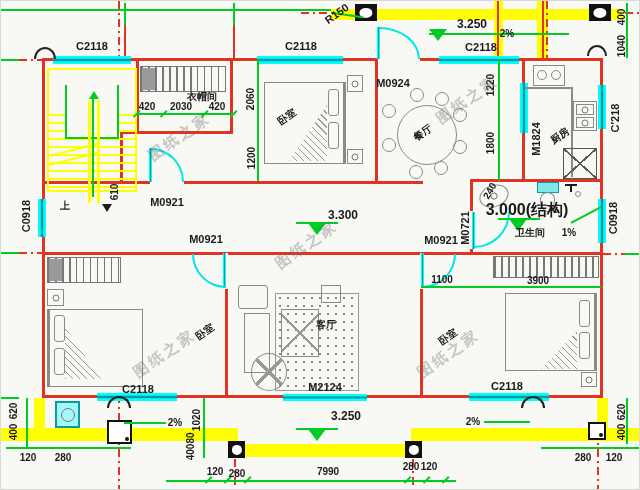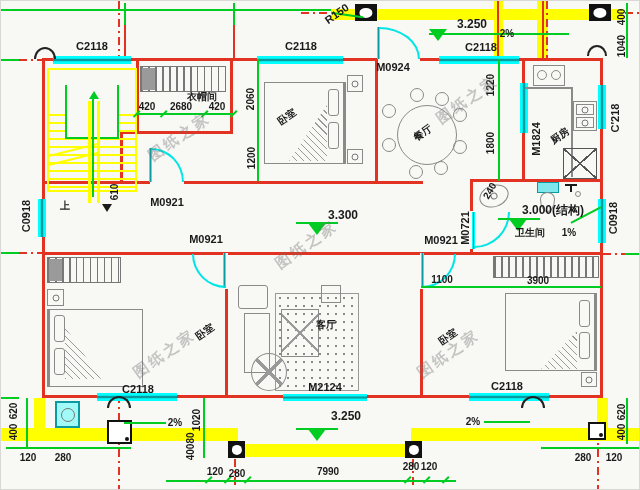--- a/index.html
+++ b/index.html
@@ -264,47 +264,47 @@
   <div class="lb" style="left:300px;top:45px">C2118</div>
   <div class="lb" style="left:480px;top:46px">C2118</div>
   <div class="lb" style="left:137px;top:388px">C2118</div>
   <div class="lb" style="left:506px;top:385px">C2118</div>
   <div class="lb r90" style="left:25px;top:215px">C0918</div>
   <div class="lb r90" style="left:612px;top:217px">C0918</div>
   <div class="lb r90" style="left:614px;top:117px">C′218</div>
   <div class="lb" style="left:166px;top:201px">M0921</div>
   <div class="lb" style="left:205px;top:238px">M0921</div>
   <div class="lb" style="left:440px;top:239px">M0921</div>
-  <div class="lb" style="left:392px;top:66px">M0924</div>
+  <div class="lb" style="left:392px;top:82px">M0924</div>
   <div class="lb r90" style="left:535px;top:138px">M1824</div>
   <div class="lb r90" style="left:464px;top:227px">M0721</div>
   <div class="lb" style="left:324px;top:386px">M2124</div>
   <div class="lb r35" style="left:336px;top:13px">R150</div>
 
   <div class="lb" style="left:471px;top:23px;font-size:12px">3.250</div>
   <div class="lb" style="left:342px;top:214px;font-size:12px">3.300</div>
-  <div class="lb" style="left:552px;top:209px;font-size:12px">3.000(结构)</div>
+  <div class="lb" style="left:526px;top:209px;font-size:16px">3.000(结构)</div>
   <div class="lb" style="left:345px;top:415px;font-size:12px">3.250</div>
   <div class="lb" style="left:506px;top:33px;font-size:10px">2%</div>
   <div class="lb" style="left:174px;top:422px;font-size:10px">2%</div>
   <div class="lb" style="left:472px;top:421px;font-size:10px">2%</div>
   <div class="lb" style="left:568px;top:232px;font-size:10px">1%</div>
 
   <div class="lb rm" style="left:201px;top:96px">衣帽间</div>
   <div class="lb rm r35" style="left:286px;top:116px">卧室</div>
   <div class="lb rm r35" style="left:422px;top:132px">餐厅</div>
   <div class="lb rm r35" style="left:559px;top:135px">厨房</div>
   <div class="lb rm" style="left:529px;top:232px">卫生间</div>
   <div class="lb rm" style="left:325px;top:324px">客厅</div>
   <div class="lb rm r35" style="left:204px;top:331px">卧室</div>
   <div class="lb rm r35" style="left:447px;top:336px">卧室</div>
   <div class="lb rm" style="left:64px;top:205px">上</div>
 
   <div class="lb" style="left:146px;top:106px;font-size:10px">420</div>
-  <div class="lb" style="left:180px;top:106px;font-size:10px">2680</div>
+  <div class="lb" style="left:180px;top:106px;font-size:10px">2030</div>
   <div class="lb" style="left:216px;top:106px;font-size:10px">420</div>
   <div class="lb r90" style="left:250px;top:98px;font-size:10px">2060</div>
   <div class="lb r90" style="left:251px;top:157px;font-size:10px">1200</div>
   <div class="lb r90" style="left:490px;top:84px;font-size:10px">1220</div>
   <div class="lb r90" style="left:490px;top:142px;font-size:10px">1800</div>
   <div class="lb r90" style="left:114px;top:191px;font-size:10px">610</div>
   <div class="lb r60" style="left:489px;top:190px;font-size:10px">240</div>
   <div class="lb" style="left:441px;top:279px;font-size:10px">1100</div>
   <div class="lb" style="left:537px;top:280px;font-size:10px">3900</div>
   <div class="lb r90" style="left:621px;top:16px;font-size:10px">400</div>

